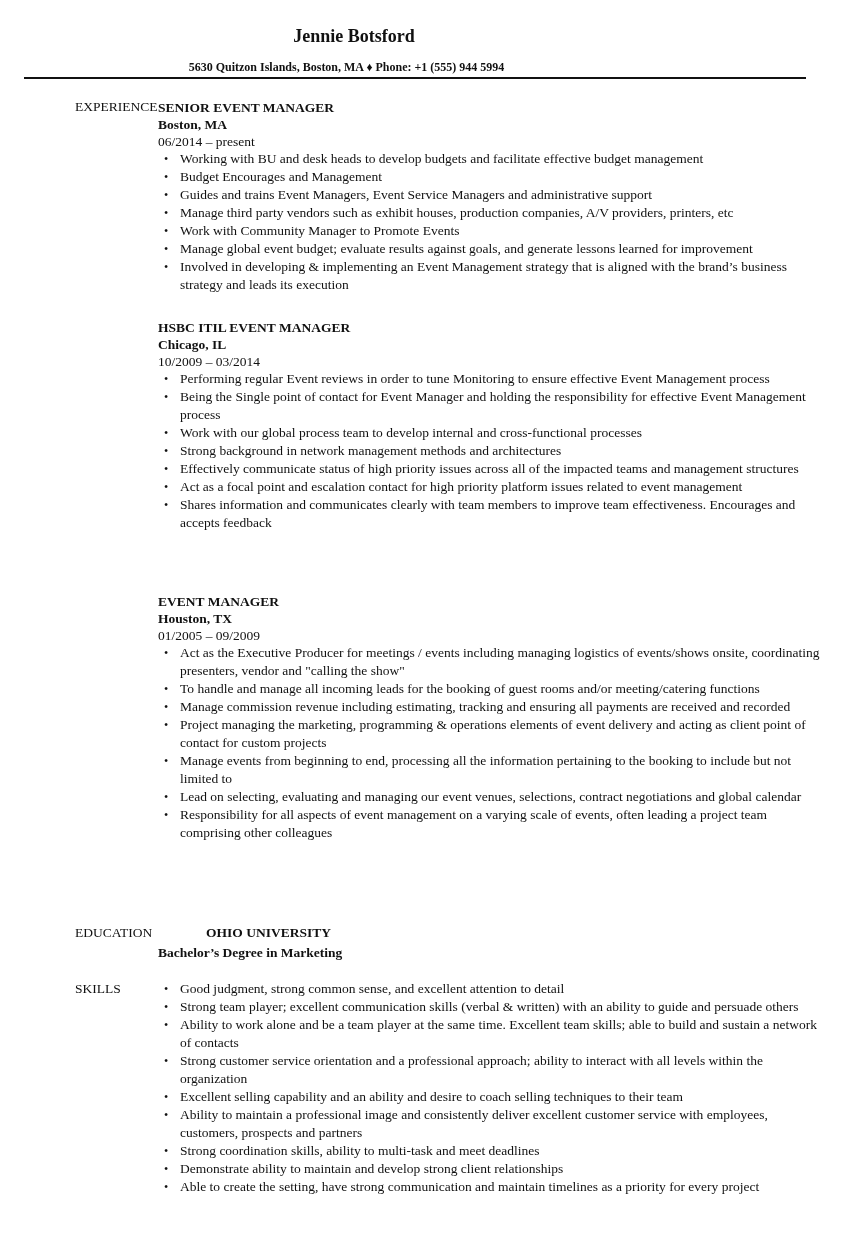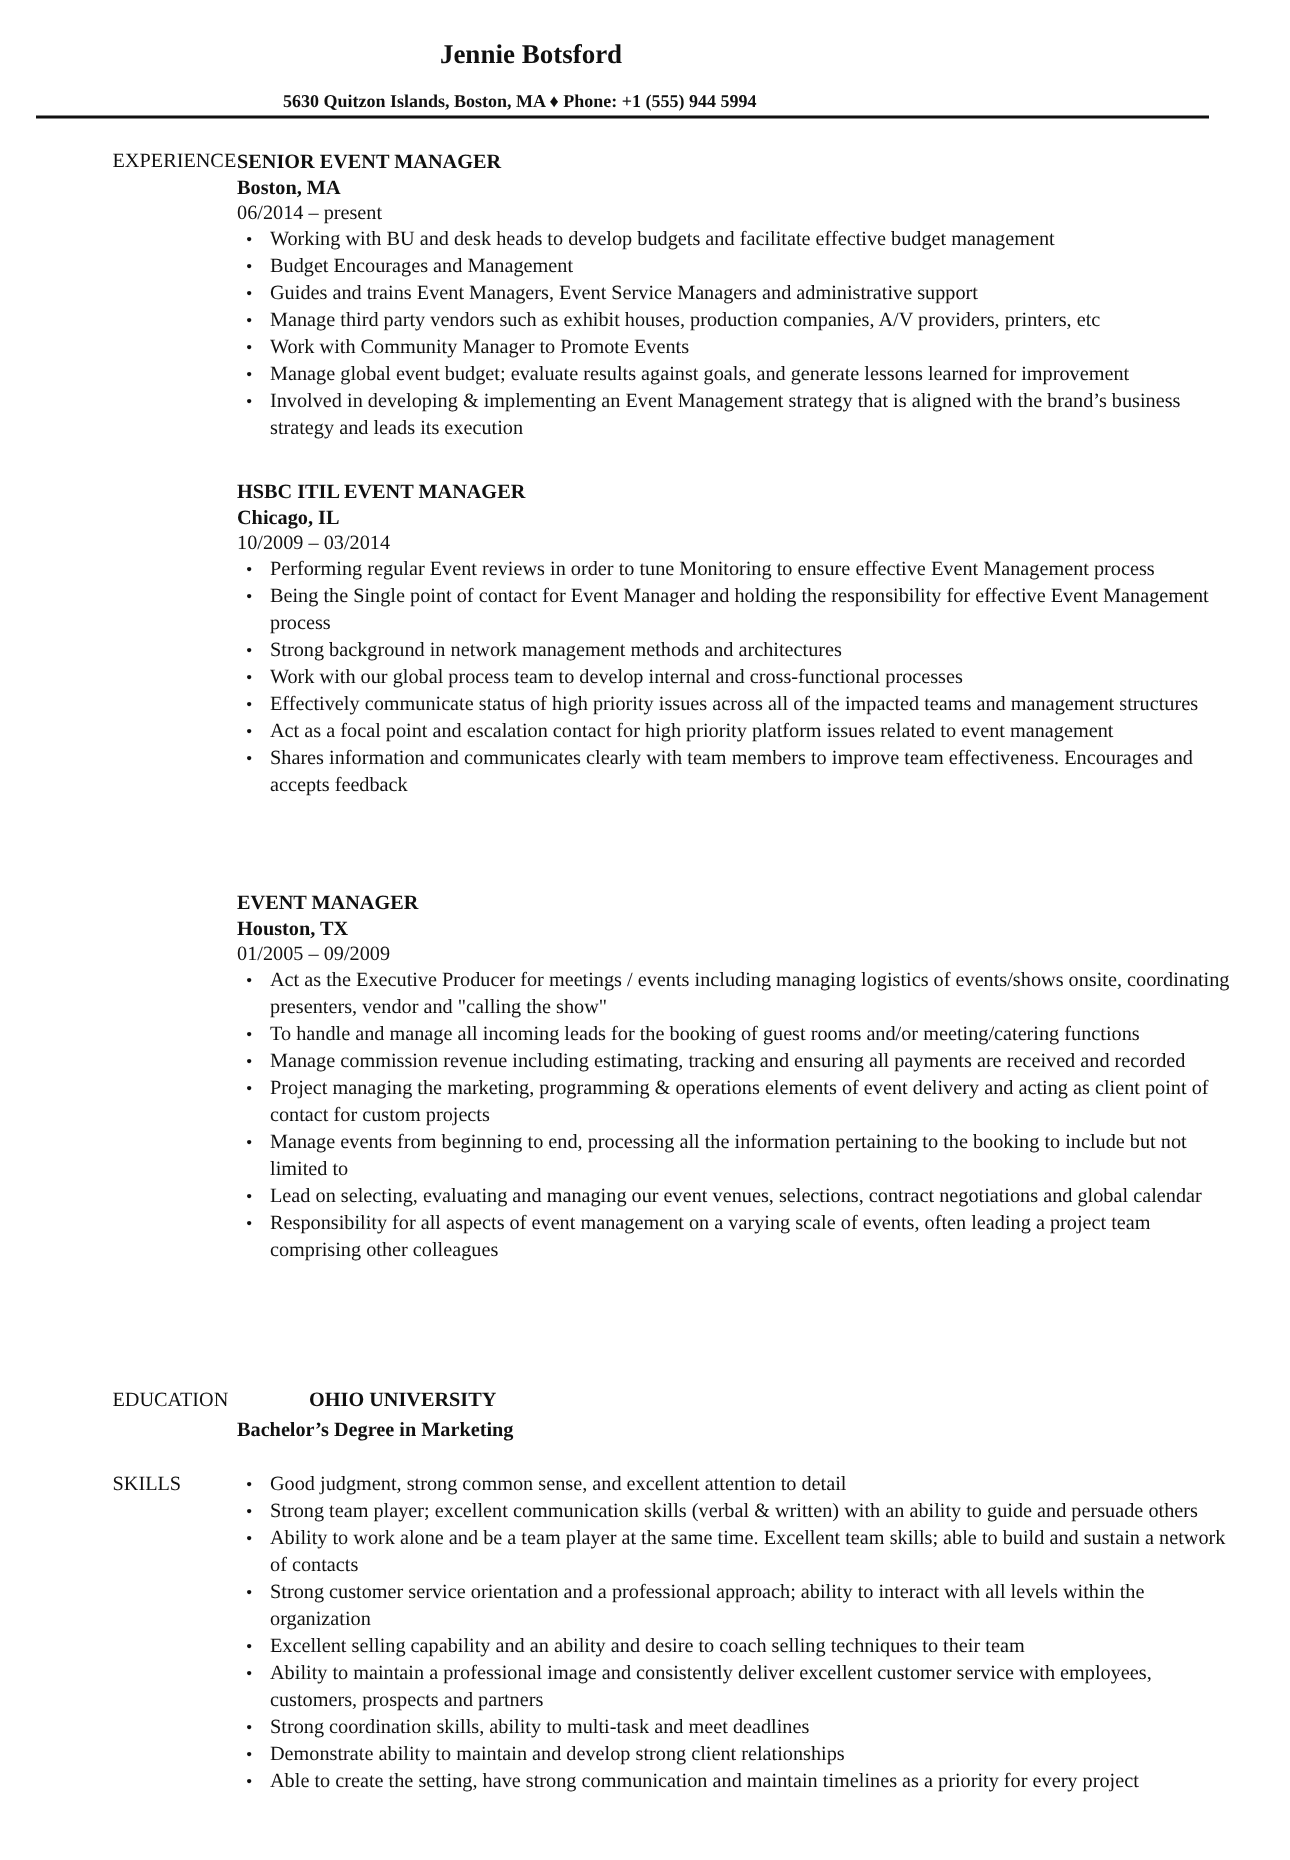--- a/index.html
+++ b/index.html
@@ -62,22 +62,22 @@
     </ul>
   </div>
 
   <div class="col" style="top:318px;">
     <div class="job-title">HSBC ITIL EVENT MANAGER</div>
     <div class="job-loc">Chicago, IL</div>
     <div class="job-date">10/2009 – 03/2014</div>
     <ul class="bullets">
       <li>Performing regular Event reviews in order to tune Monitoring to ensure effective Event Management process</li>
       <li>Being the Single point of contact for Event Manager and holding the responsibility for effective Event Management process</li>
+      <li>Work with our global process team to develop internal and cross-functional processes</li>
       <li>Strong background in network management methods and architectures</li>
-      <li>Work with our global process team to develop internal and cross-functional processes</li>
       <li>Effectively communicate status of high priority issues across all of the impacted teams and management structures</li>
       <li>Act as a focal point and escalation contact for high priority platform issues related to event management</li>
       <li>Shares information and communicates clearly with team members to improve team effectiveness. Encourages and accepts feedback</li>
     </ul>
   </div>
 
   <div class="col" style="top:592px;">
     <div class="job-title">EVENT MANAGER</div>
     <div class="job-loc">Houston, TX</div>
     <div class="job-date">01/2005 – 09/2009</div>

